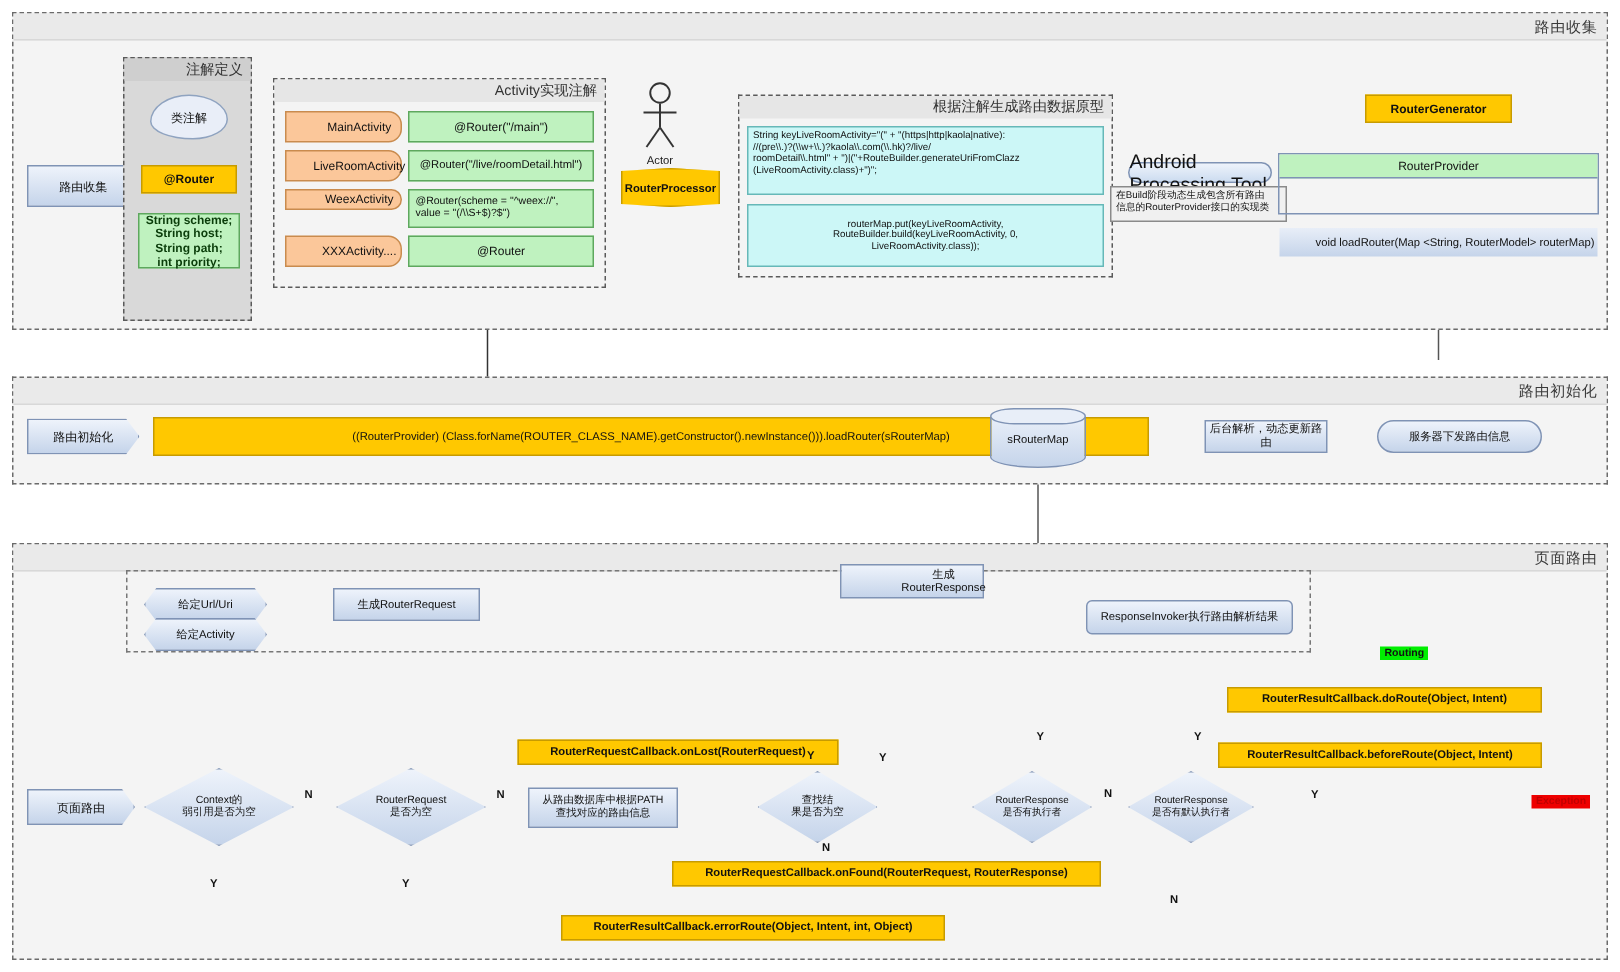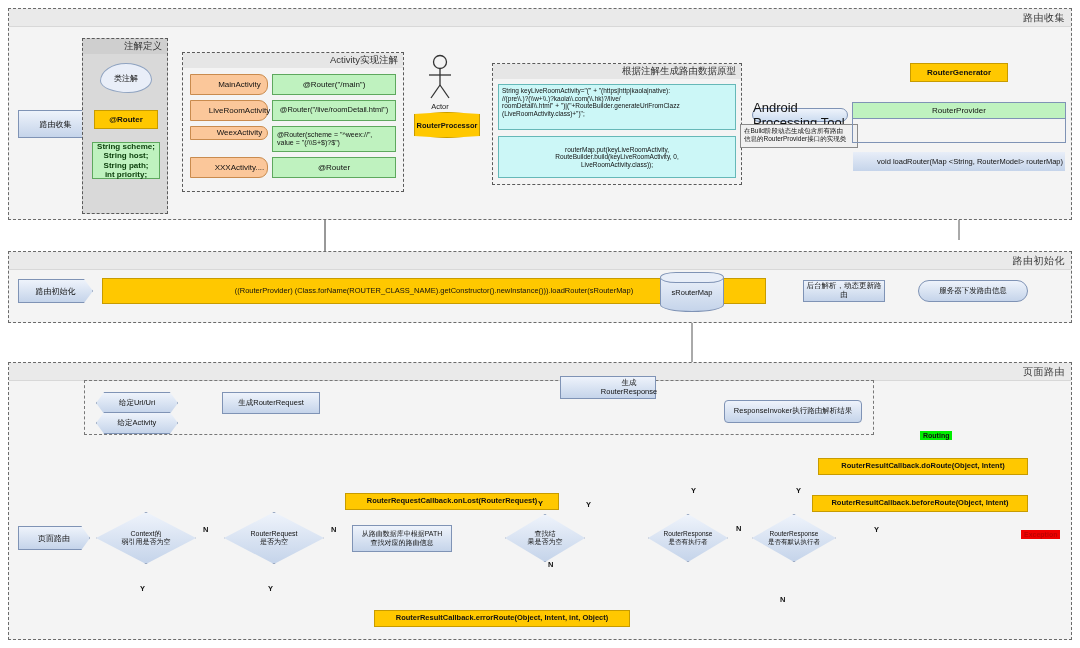--- a/index.html
+++ b/index.html
@@ -397,20 +397,21 @@
   <div class="node blue" style="left:352px; top:525px; width:100px; height:27px; font-size:7px; white-space:pre-line;">从路由数据库中根据PATH
 查找对应的路由信息</div>
   <div class="diamond" style="left:505px; top:514px; width:80px; height:48px; white-space:pre-line;">查找结
 果是否为空</div>
   <div class="diamond" style="left:648px; top:514px; width:80px; height:48px; white-space:pre-line; font-size:6.5px;">RouterResponse
 是否有执行者</div>
   <div class="diamond" style="left:752px; top:514px; width:84px; height:48px; white-space:pre-line; font-size:6.5px;">RouterResponse
 是否有默认执行者</div>
 
   <div class="node yellow" style="left:345px; top:481px; width:214px; height:17px; font-size:7.5px;margin-top:12px;">RouterRequestCallback.onLost(RouterRequest)</div>
+  <div class="node yellow" style="left:448px; top:574px; width:286px; height:17px; font-size:7.5px;">RouterRequestCallback.onFound(RouterRequest, RouterResponse)</div>
   <div class="node yellow" style="left:818px; top:458px; width:210px; height:17px; font-size:7.5px;">RouterResultCallback.doRoute(Object, Intent)</div>
   <div class="node yellow" style="left:812px; top:495px; width:216px; height:17px; font-size:7.5px;">RouterResultCallback.beforeRoute(Object, Intent)</div>
   <div class="node yellow" style="left:374px; top:610px; width:256px; height:17px; font-size:7.5px;">RouterResultCallback.errorRoute(Object, Intent, int, Object)</div>
 
   <div class="tag routing" style="left:920px; top:431px;">Routing</div>
   <div class="tag exception" style="left:1021px; top:530px;">Exception</div>
 
   <div class="elbl" style="left:203px; top:525px;">N</div>
   <div class="elbl" style="left:331px; top:525px;">N</div>
   <div class="elbl" style="left:140px; top:584px;">Y</div>

